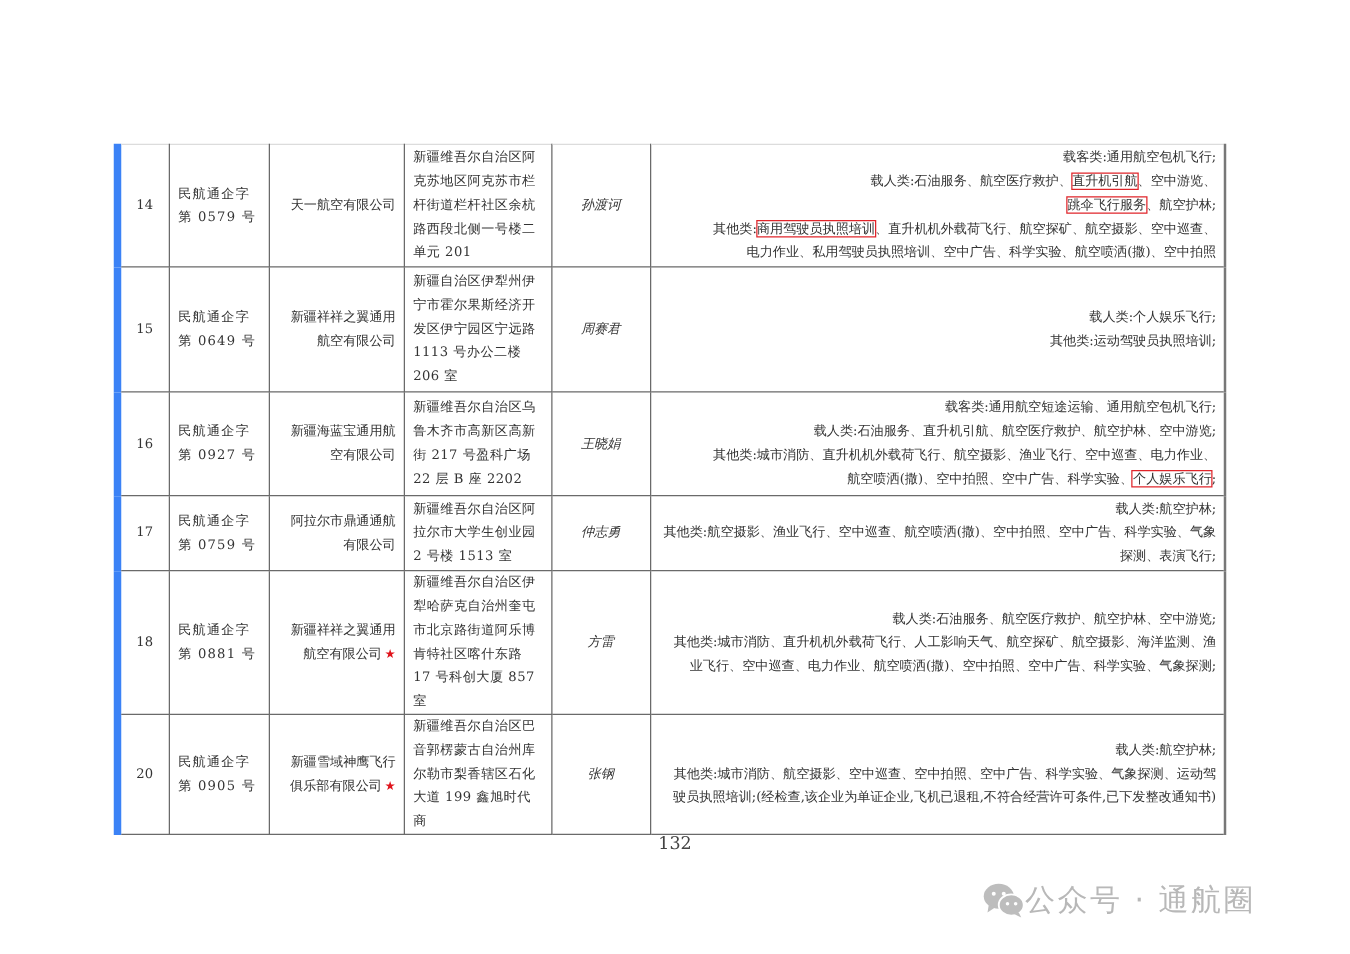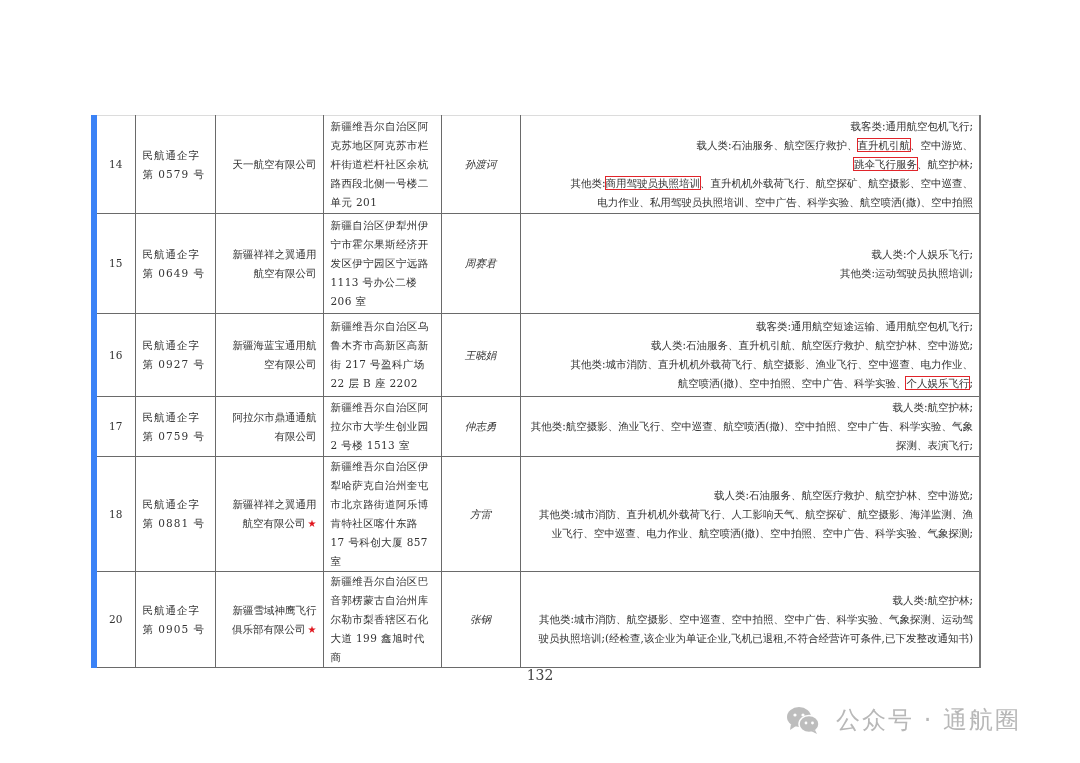--- a/index.html
+++ b/index.html
@@ -29,21 +29,21 @@
   table.licenses td.col-scope { text-align: right; padding-left: 8px; border-right: 2px solid #777; }
   .scope-line { display: block; white-space: normal; }
   .hl { outline: 1.5px solid #e0242a; outline-offset: 0px; }
   .star { color: #e0141c; font-size: 10px; margin-left: 2px; }
   .page-number {
     position: absolute; left: 0; width: 1080px; top: 667px; text-align: center;
     font-size: 14px; color: #444;
   }
   .watermark {
     position: absolute; left: 786px; top: 700px; height: 40px;
-    display: flex; align-items: center; gap: 16px;
+    display: flex; align-items: center; gap: 0;
     font-family: "DejaVu Sans", "Liberation Sans", sans-serif;
     color: #b8b8b8; font-size: 24px; letter-spacing: 2px;
   }
   .watermark svg { display: block; }
 </style>
 </head>
 <body>
 
 <div class="page">
   <table class="licenses">

